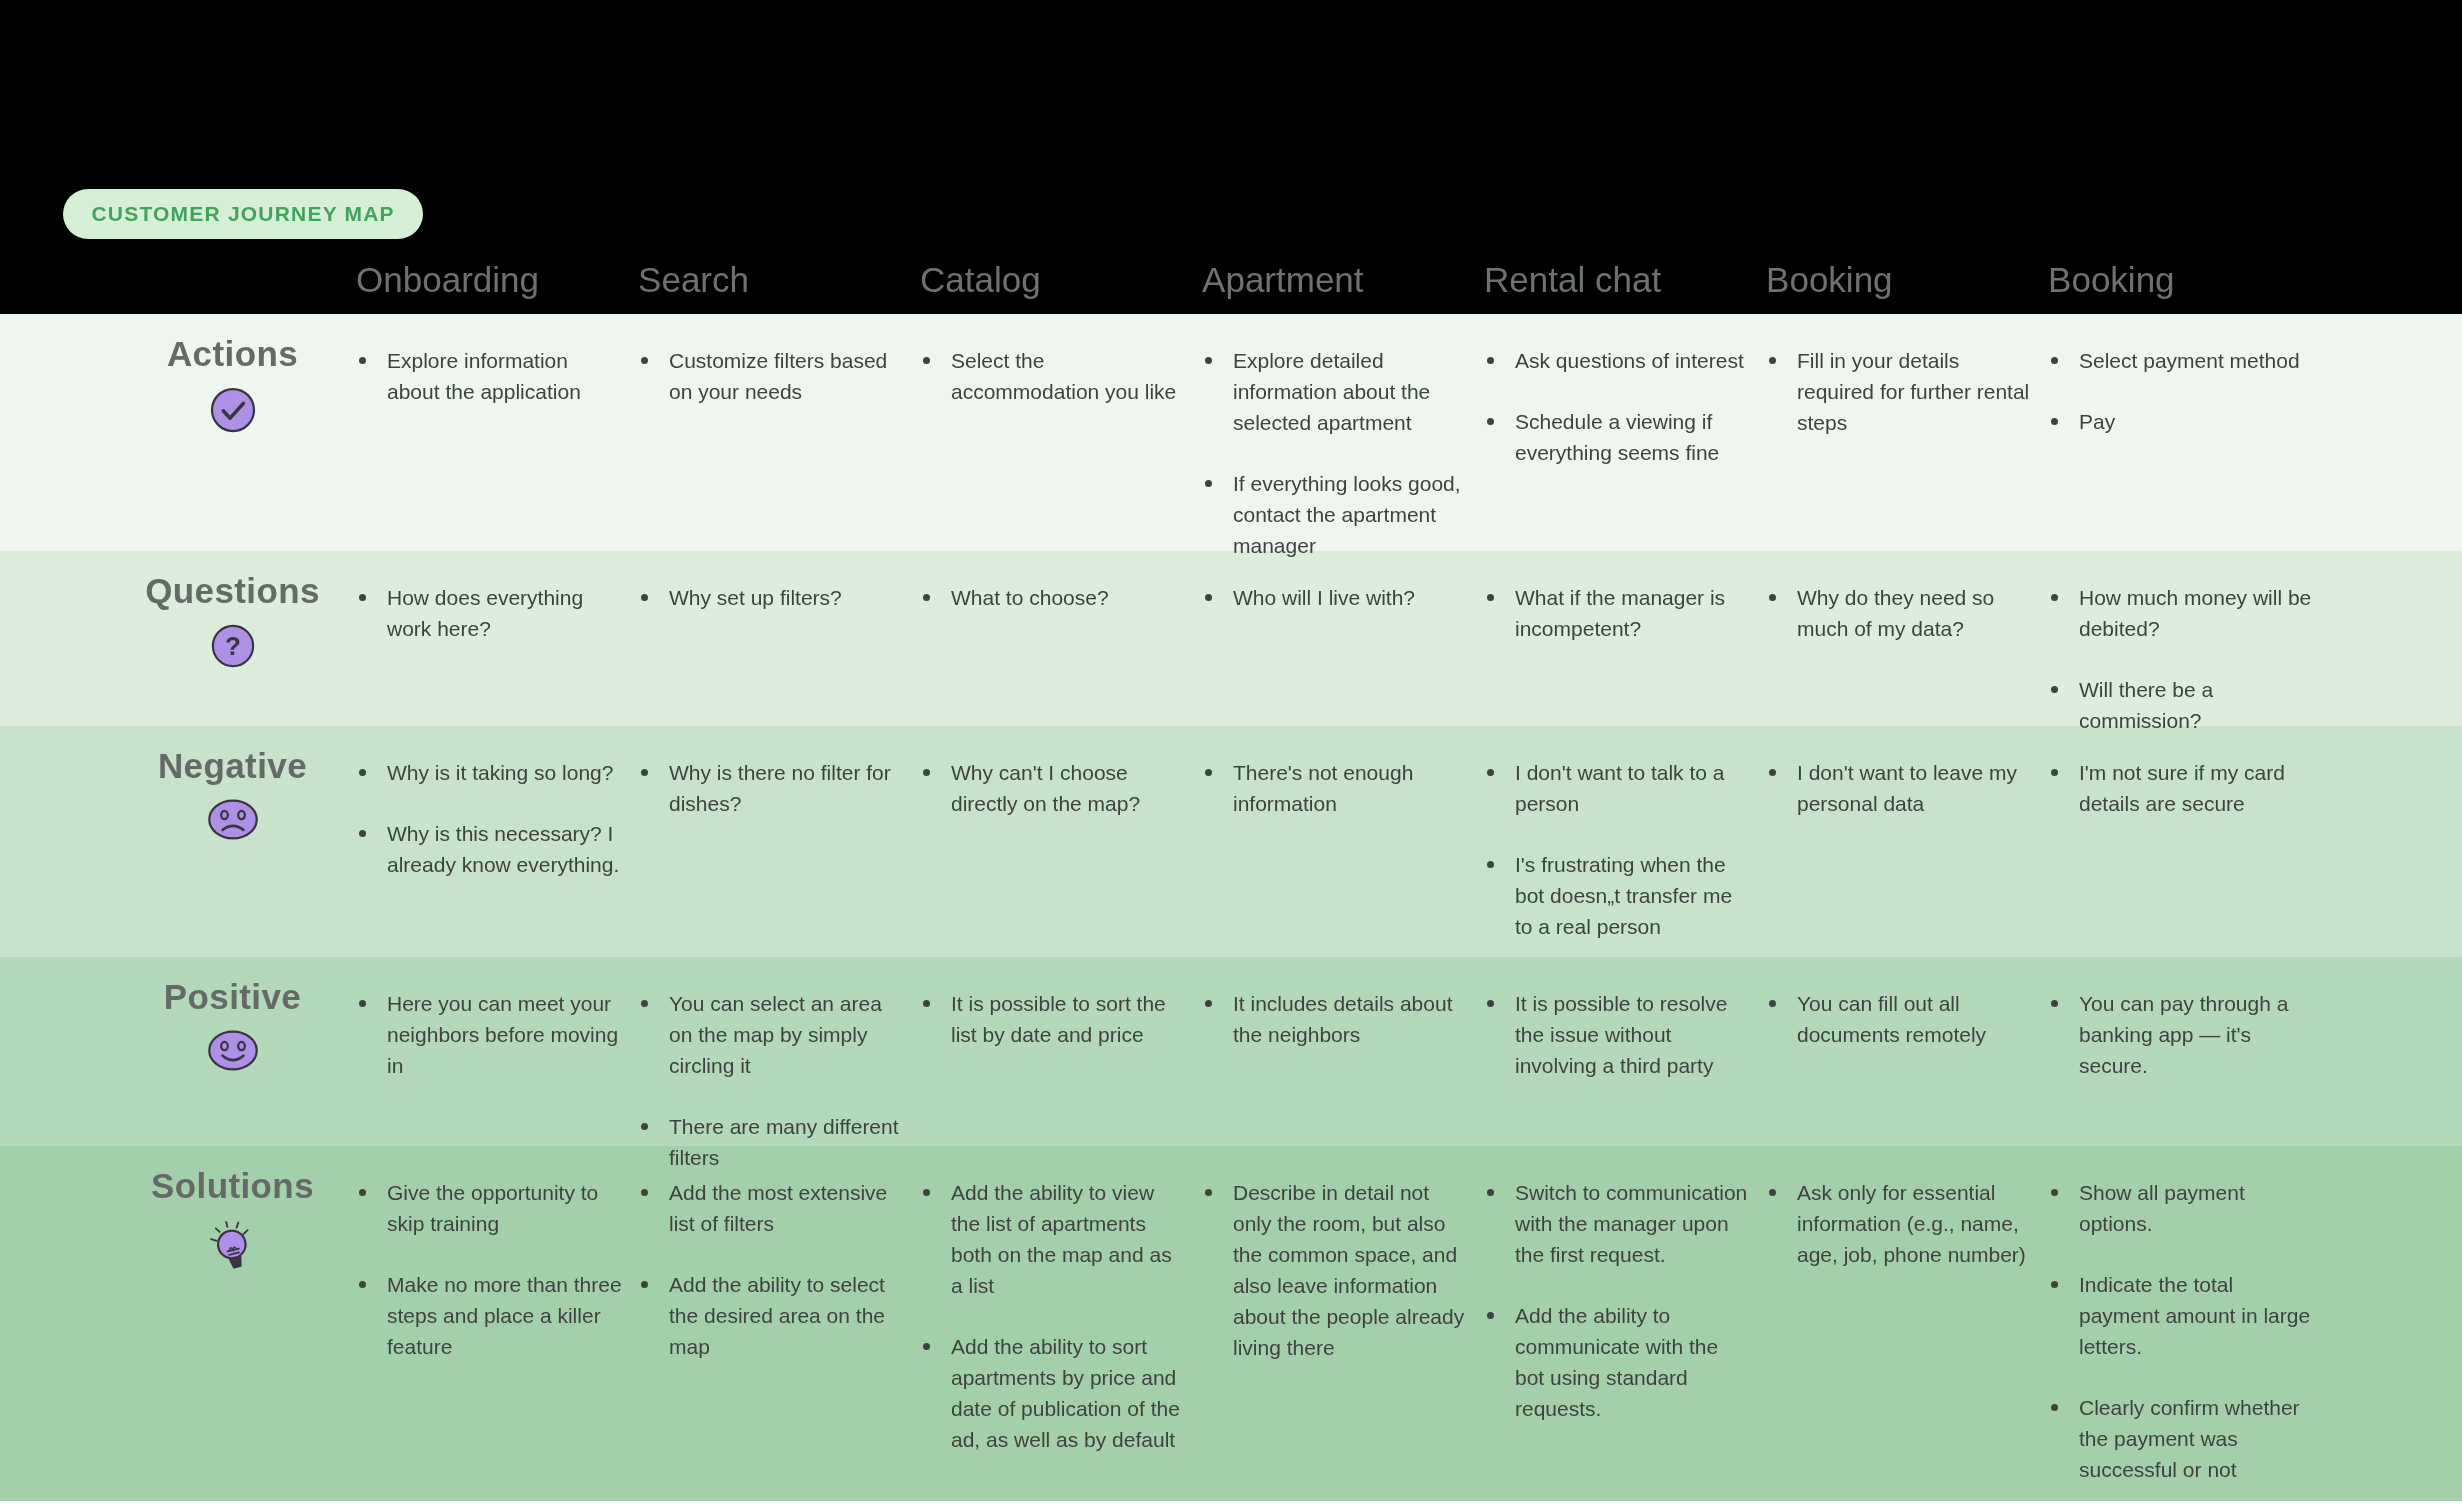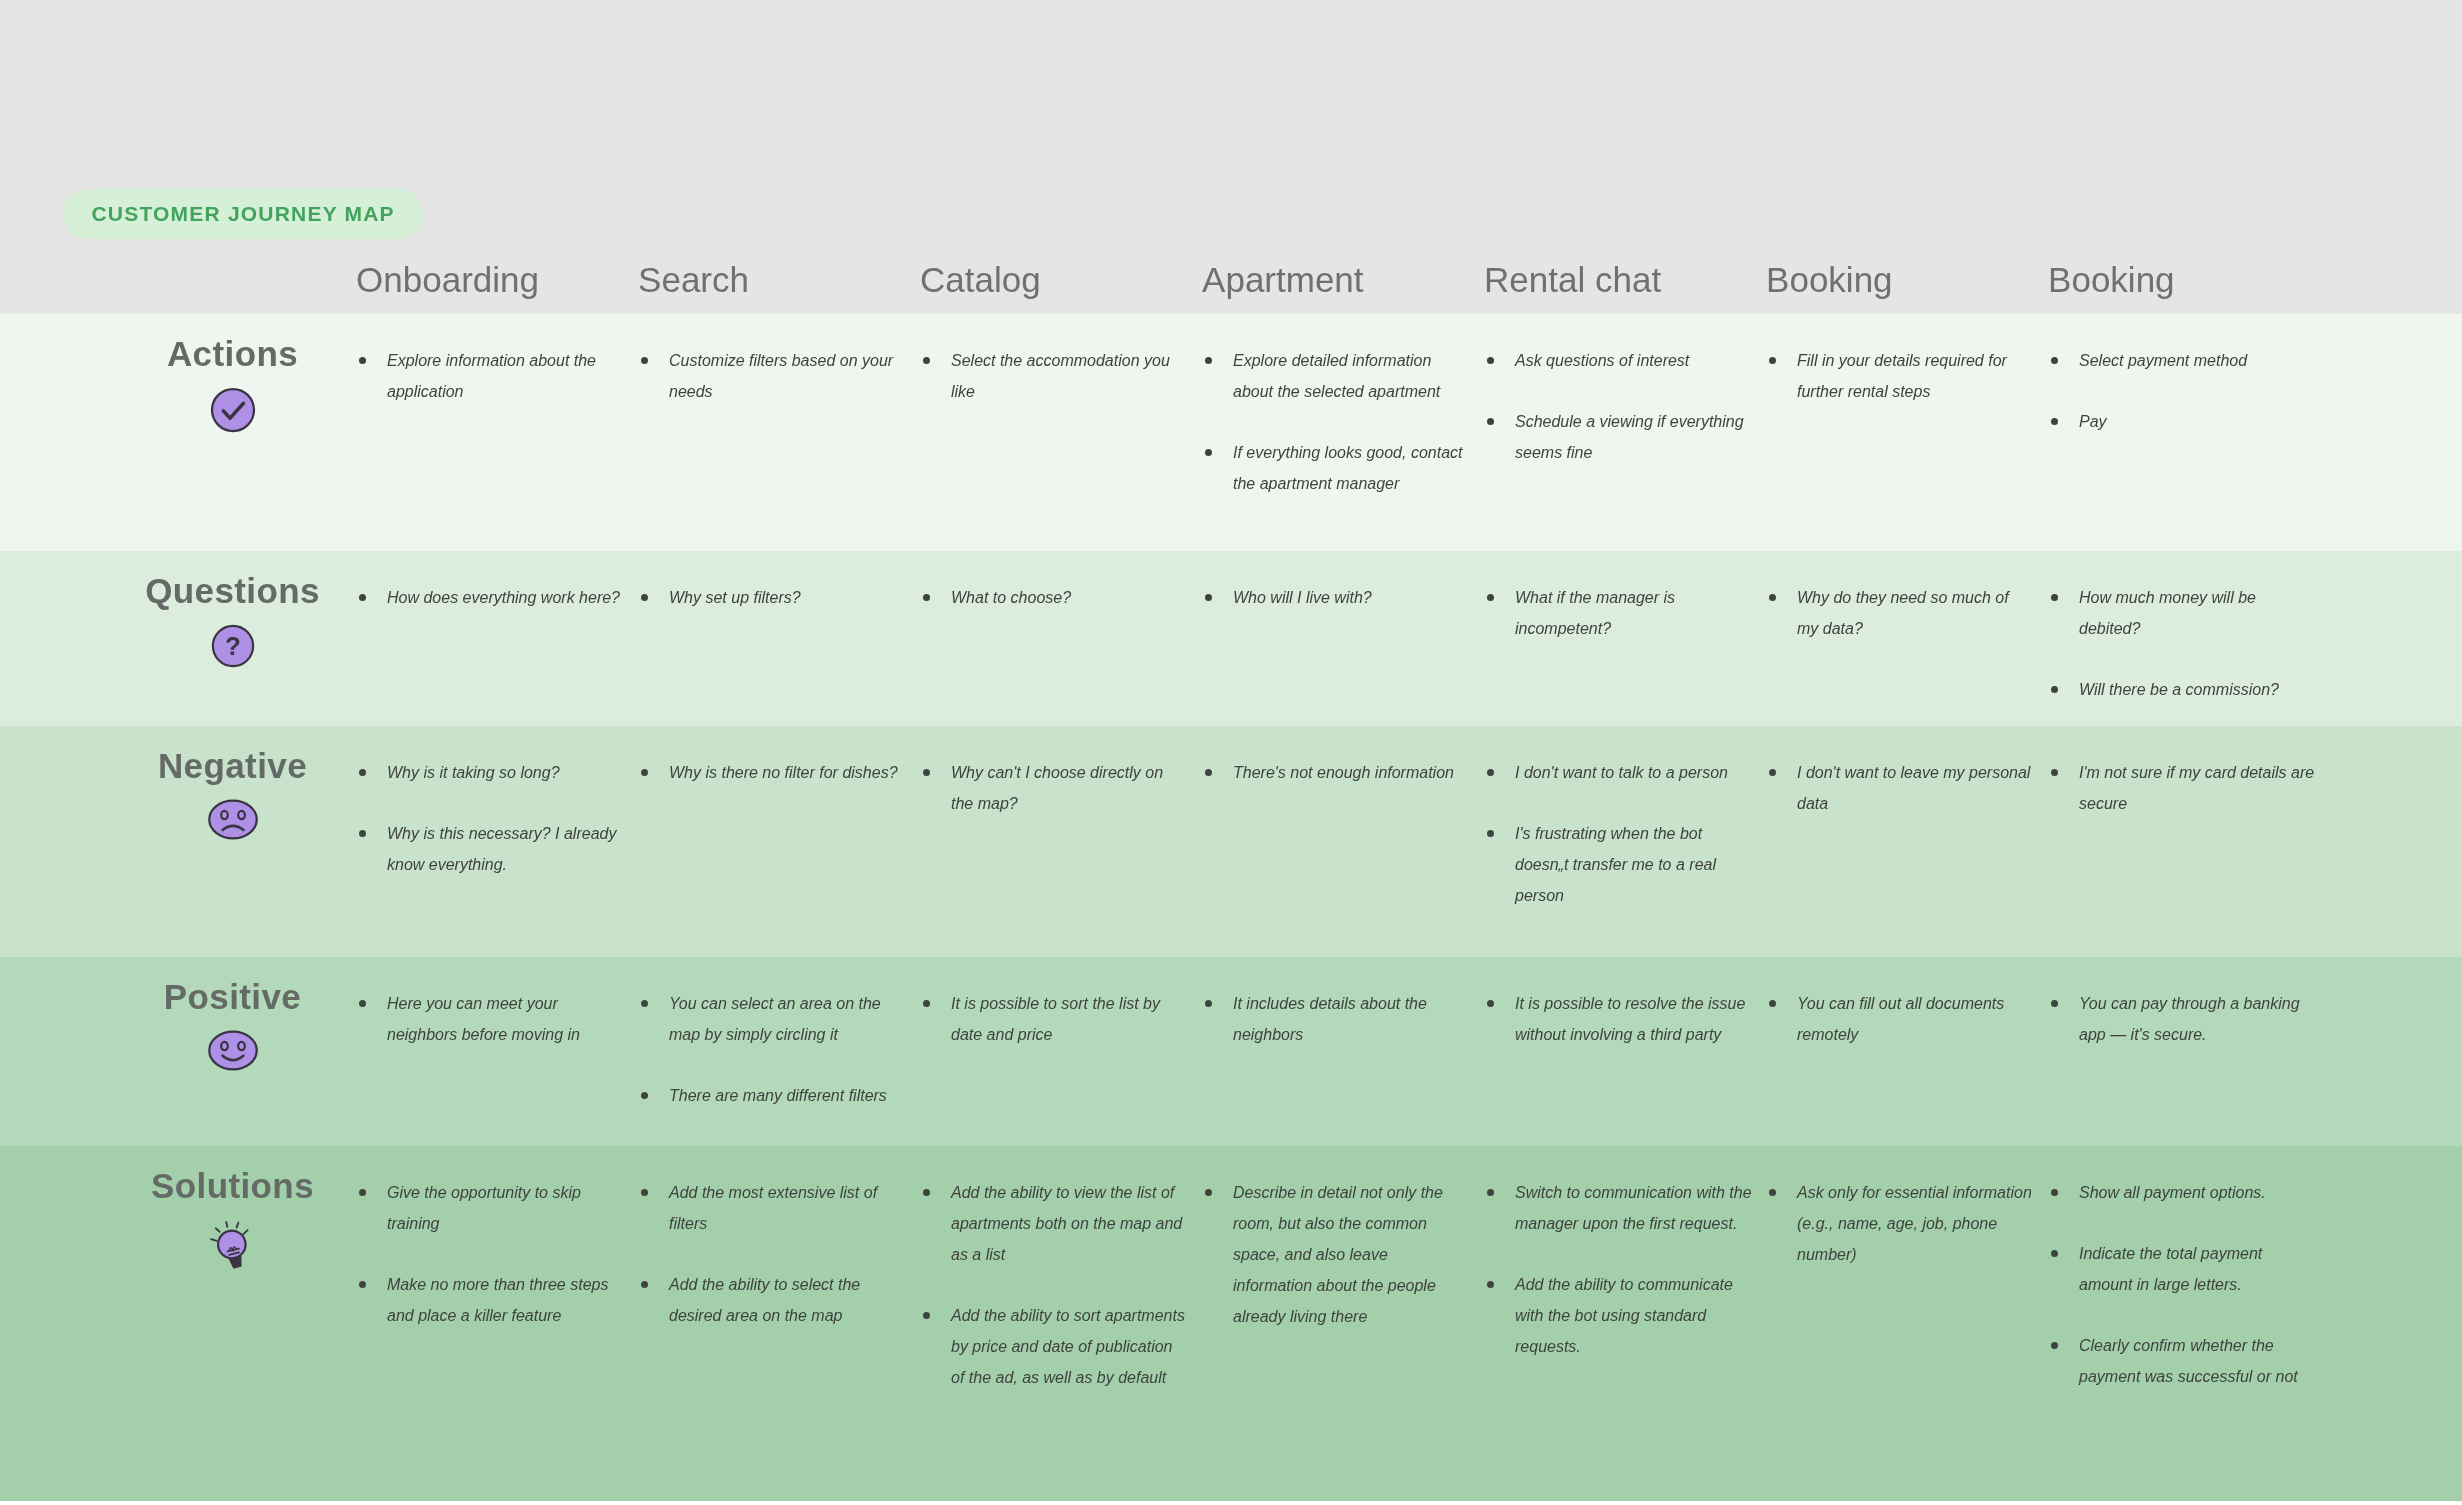--- a/index.html
+++ b/index.html
@@ -1,19 +1,19 @@
 <!DOCTYPE html>
 <html style="font-size:12.3px"><head>
 <meta charset="utf-8">
 <style>
   * { margin:0; padding:0; box-sizing:border-box; }
   html,body { background:#ffffff; }
   body { width:2462px; height:1506px; font-family:"Liberation Sans", sans-serif; position:relative; overflow:hidden; }
 
-  .page { width:2462px; height:1506px; position:relative; background:#e5e5e5; }
+  .page { width:2462px; height:1506px; position:relative; background:#000000; }
 
   .badge {
     position:absolute; left:63px; top:189px;
     display:inline-block; padding:13px 28.5px; border-radius:769px;
     font-size:21px; font-weight:700; letter-spacing:1.2px;
   }
 
   .grid { display:grid; grid-template-columns:353px repeat(7, 282px); }
 
   .header { height:314px; position:relative; }
@@ -32,21 +32,21 @@
     padding-left:112px; padding-top:20px;
     display:flex; flex-direction:column; align-items:center; gap:12.3px;
   }
   .row-label { font-size:35px; font-weight:600; color:#646b66; letter-spacing:0.4px; }
   .row-icon { line-height:0; }
 
   .cell { padding:31px 10.8px 15.4px 0; }
   .cell ul { list-style:none; }
   .cell li {
     position:relative; padding-left:34px;
-    font-size:16px; line-height:31px; color:#3d433e;font-style:italic;
+    font-size:21px; line-height:31px; color:#3d433e;
   }
   .cell li + li { margin-top:30px; }
   .cell li::before {
     content:""; position:absolute; left:6.2px; top:12.3px;
     width:7px; height:7px; border-radius:50%; background:#3d433e;
   }
 
   .bottom-strip { position:absolute; left:0; bottom:0; width:2462px; height:5.4px; background:#ffffff; }
 </style>
 </head>

